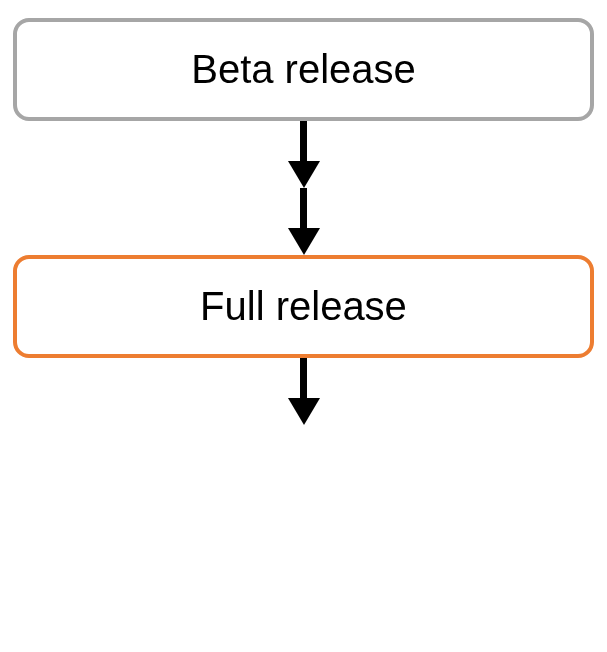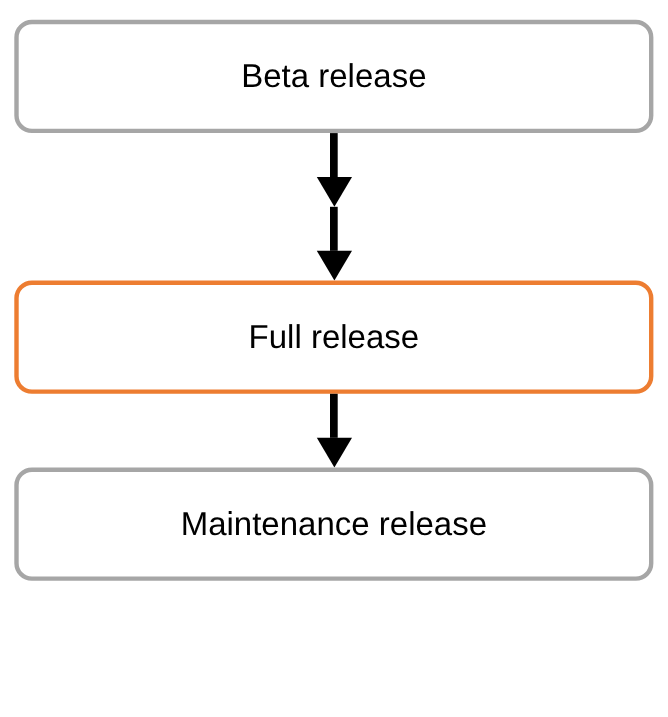--- a/index.html
+++ b/index.html
@@ -17,21 +17,21 @@
     overflow: hidden;
   }
   .node {
     height: 103px;
     border: 4px solid #A6A6A6;
     border-radius: 16px;
     background: #ffffff;
     display: flex;
     align-items: center;
     justify-content: center;
-    font-size: 30px;
+    font-size: 40px;
     color: #000000;
     letter-spacing: 0px;
     flex: none;
   }
   .node--highlight {
     border-color: #ED7D31;
   }
   .arrow {
     height: 67px;
     flex: none;
@@ -75,17 +75,14 @@
 
   <div class="node node--highlight">
     <span>Full release</span>
   </div>
 
   <div class="arrow">
     <div class="shaft"></div>
     <div class="head"></div>
   </div>
 
-  <div class="node">
-    <span>Maintenance release</span>
-  </div>
 
 </div>
 
 </body></html>

